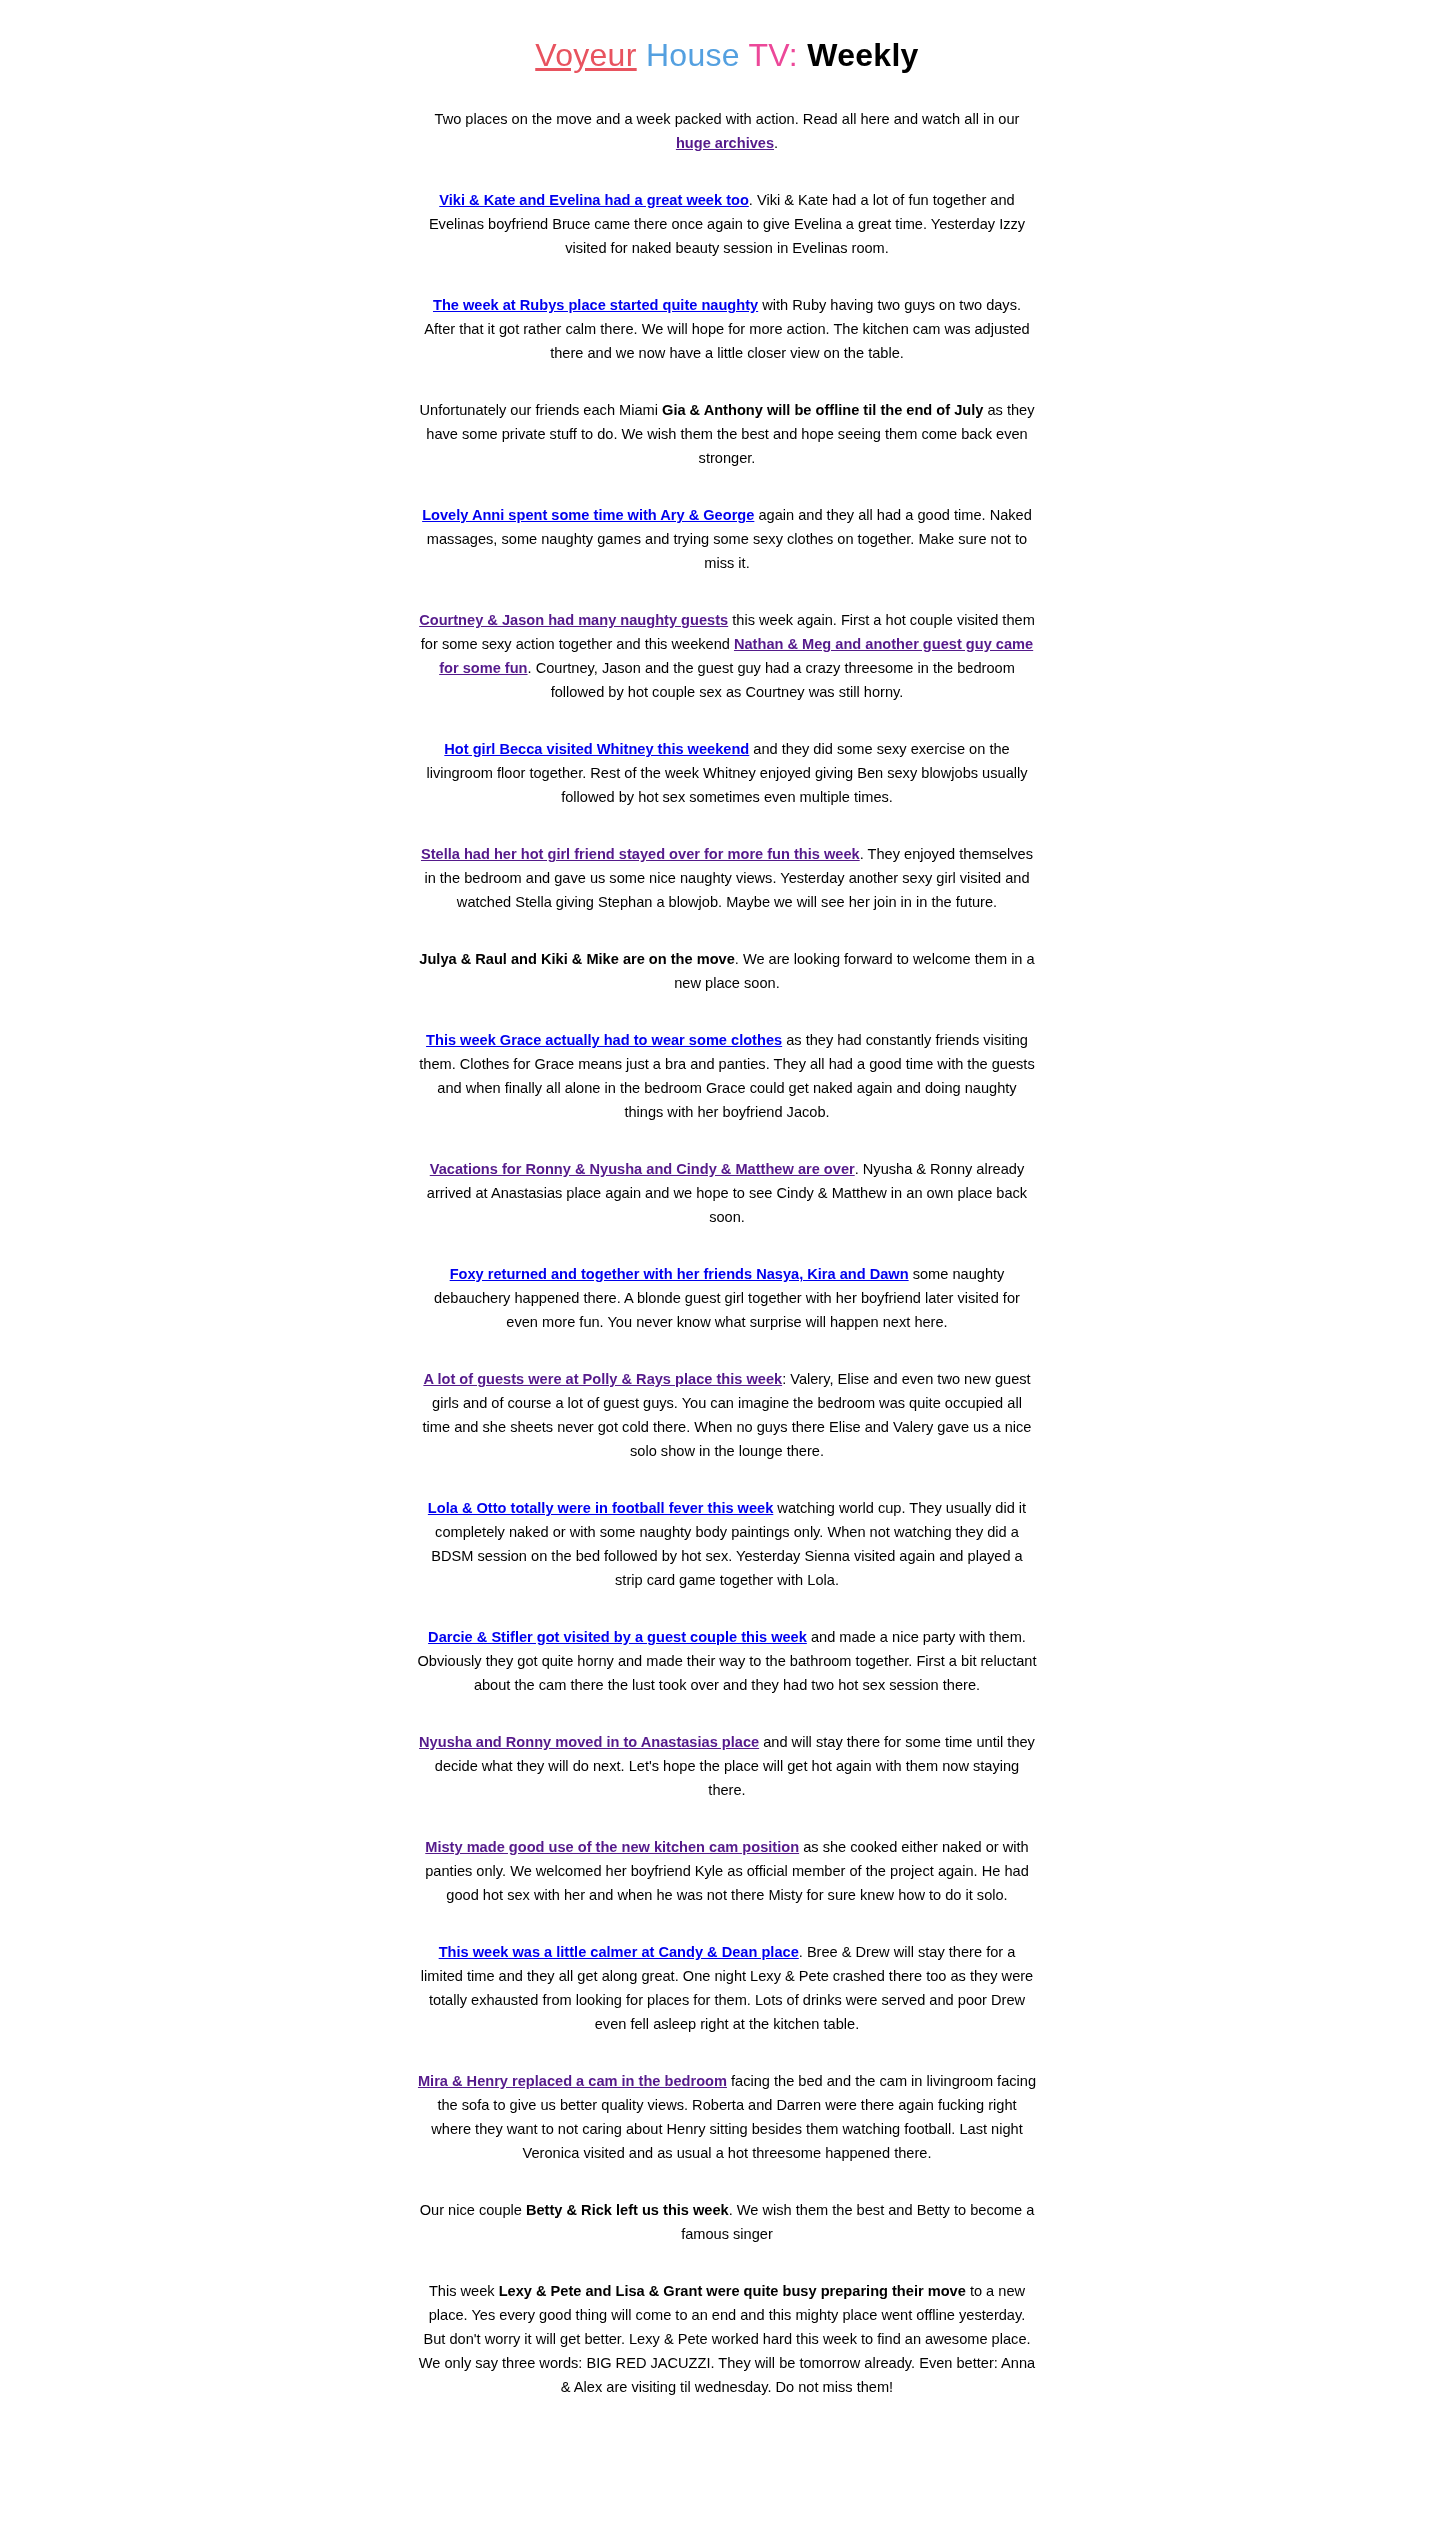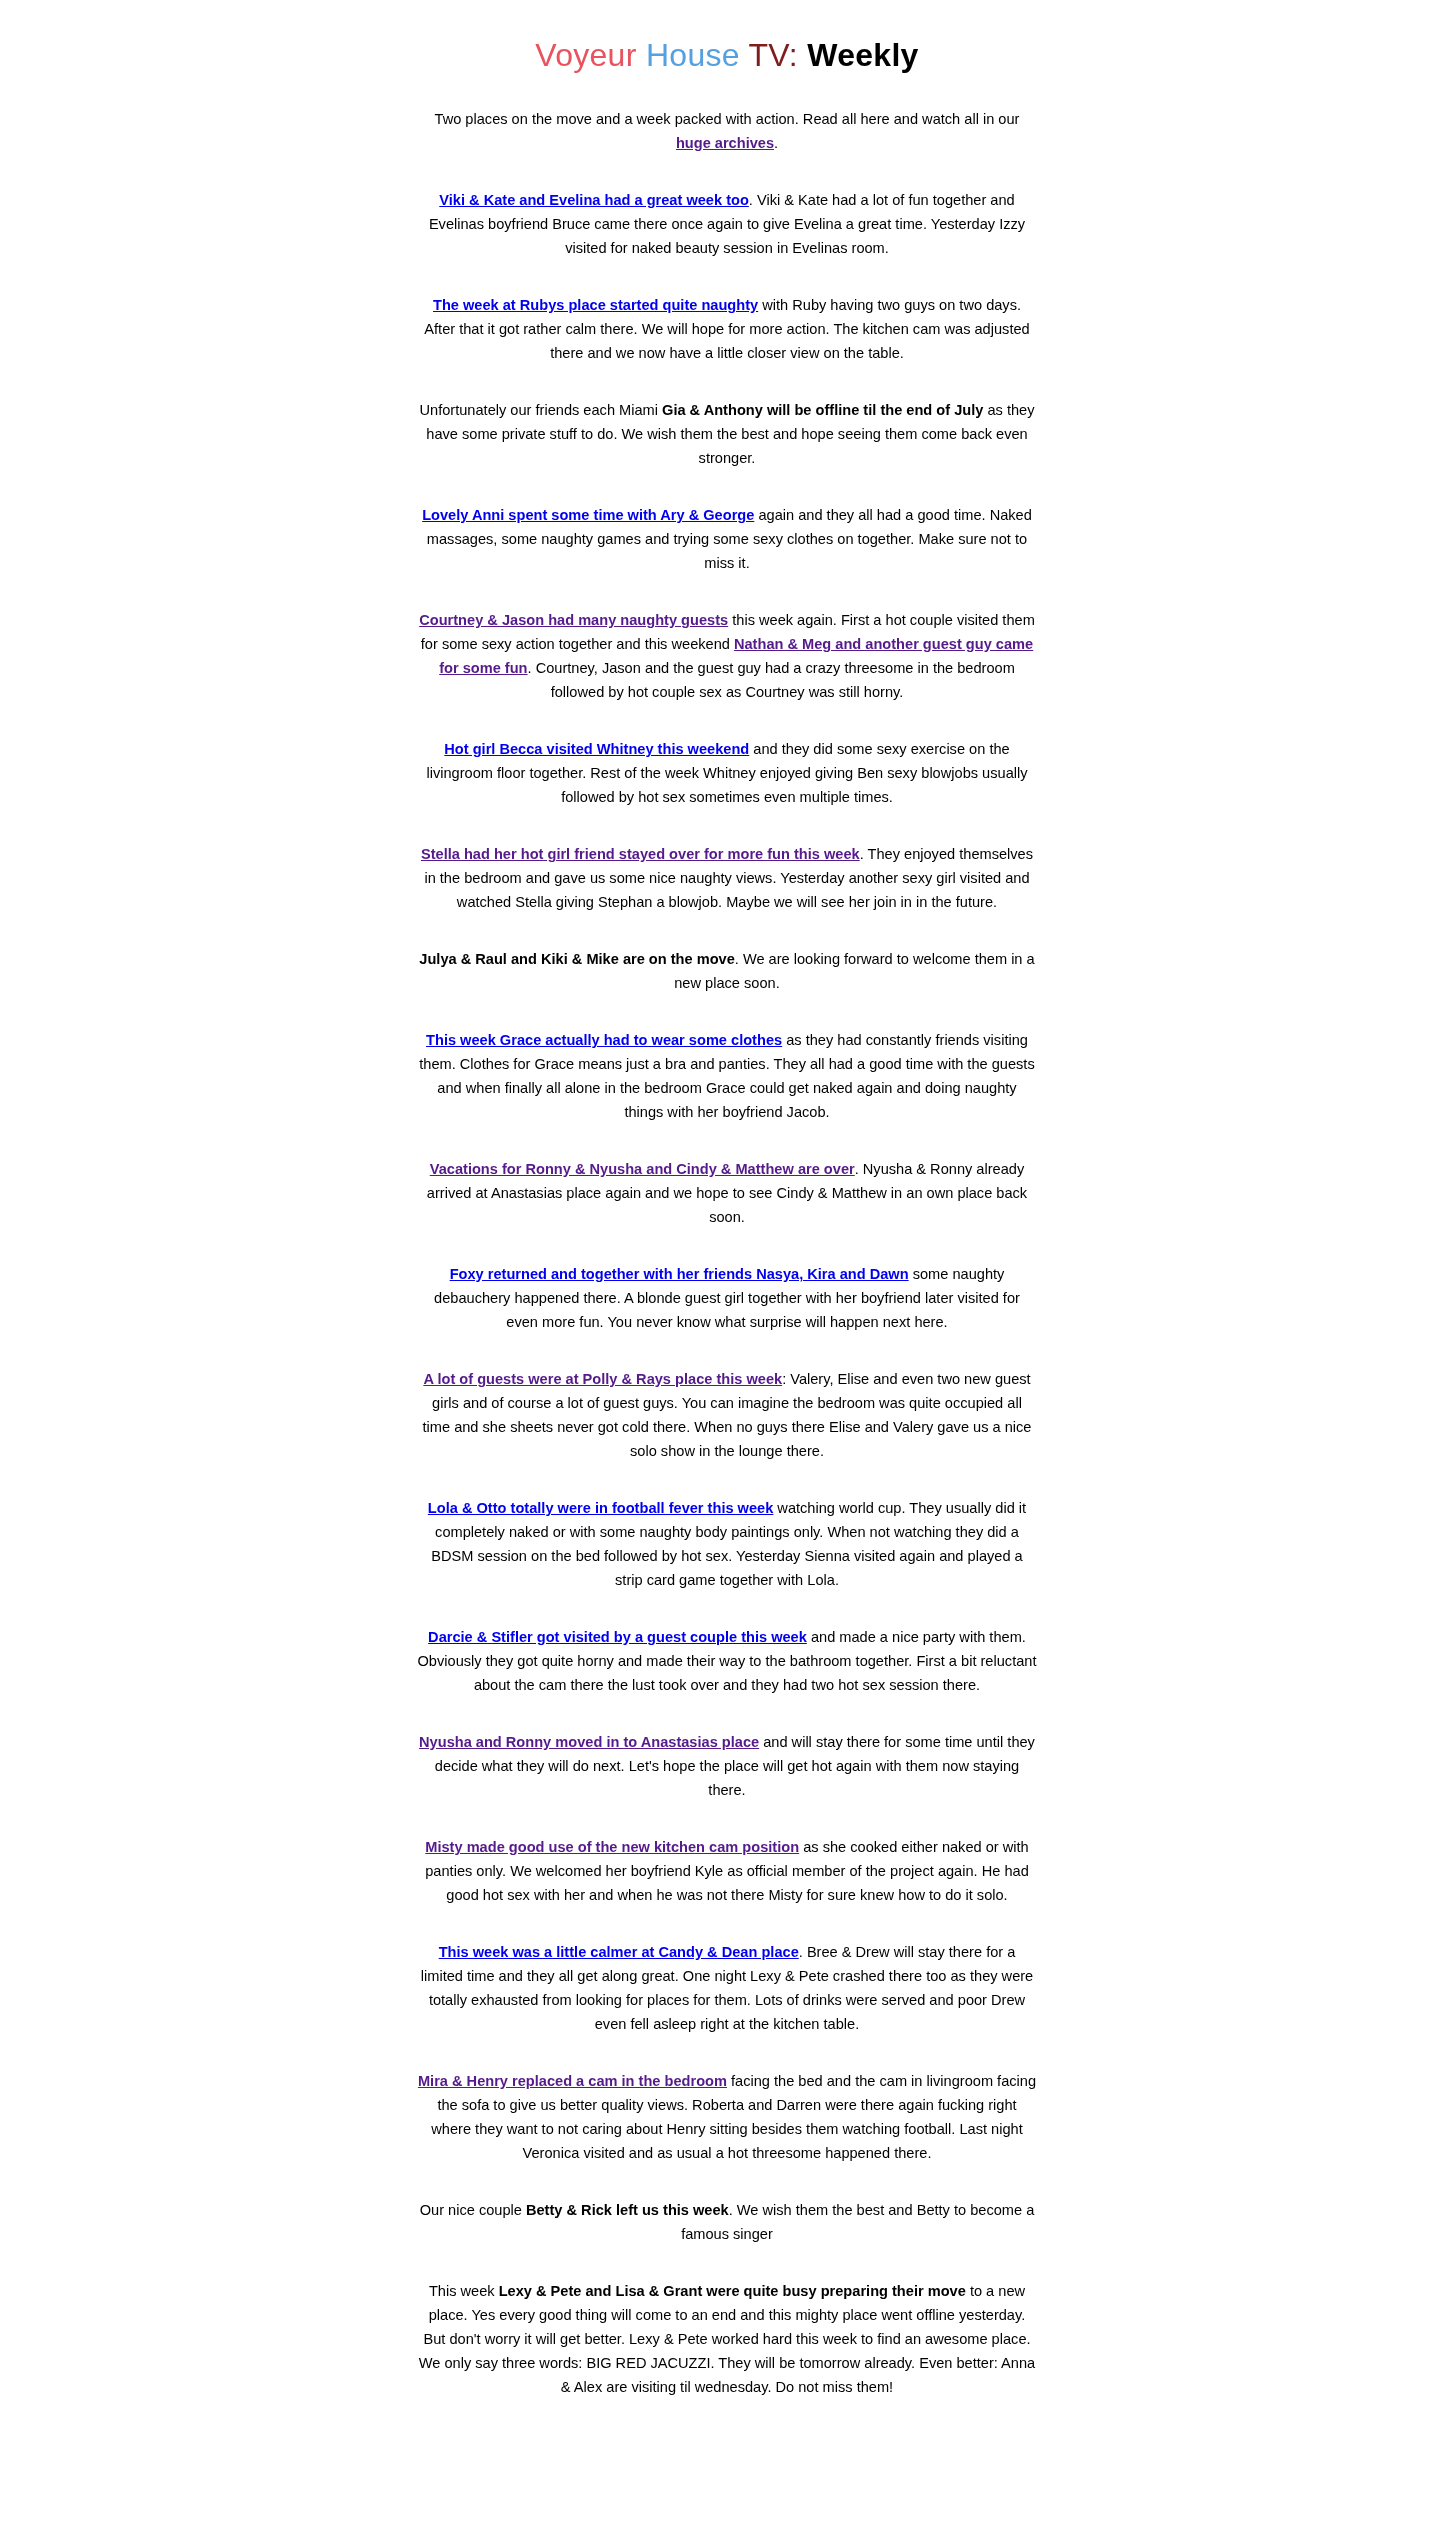--- a/index.html
+++ b/index.html
@@ -20,23 +20,23 @@
     margin: 0 auto;
     text-align: center;
   }
   .title {
     margin: 37px 0 0 0;
     font-size: 32px;
     font-weight: 400;
     letter-spacing: 0.3px;
     white-space: nowrap;
   }
-  .t-red   { color: #e8535f; }
+  .t-red   { color: #e8535f; text-decoration: underline; }
   .t-blue  { color: #54a0e0; }
-  .t-black { color: #7f1d1d; }
+  .t-black { color: #ec4899; }
   .t-bold  { color: #000000; font-weight: 700; }
   .para {
     font-size: 14.6px;
     line-height: 24px;
     margin: 33px 0;
     text-align: center;
   }
   .para a {
     font-weight: 700;
     text-decoration: underline;

